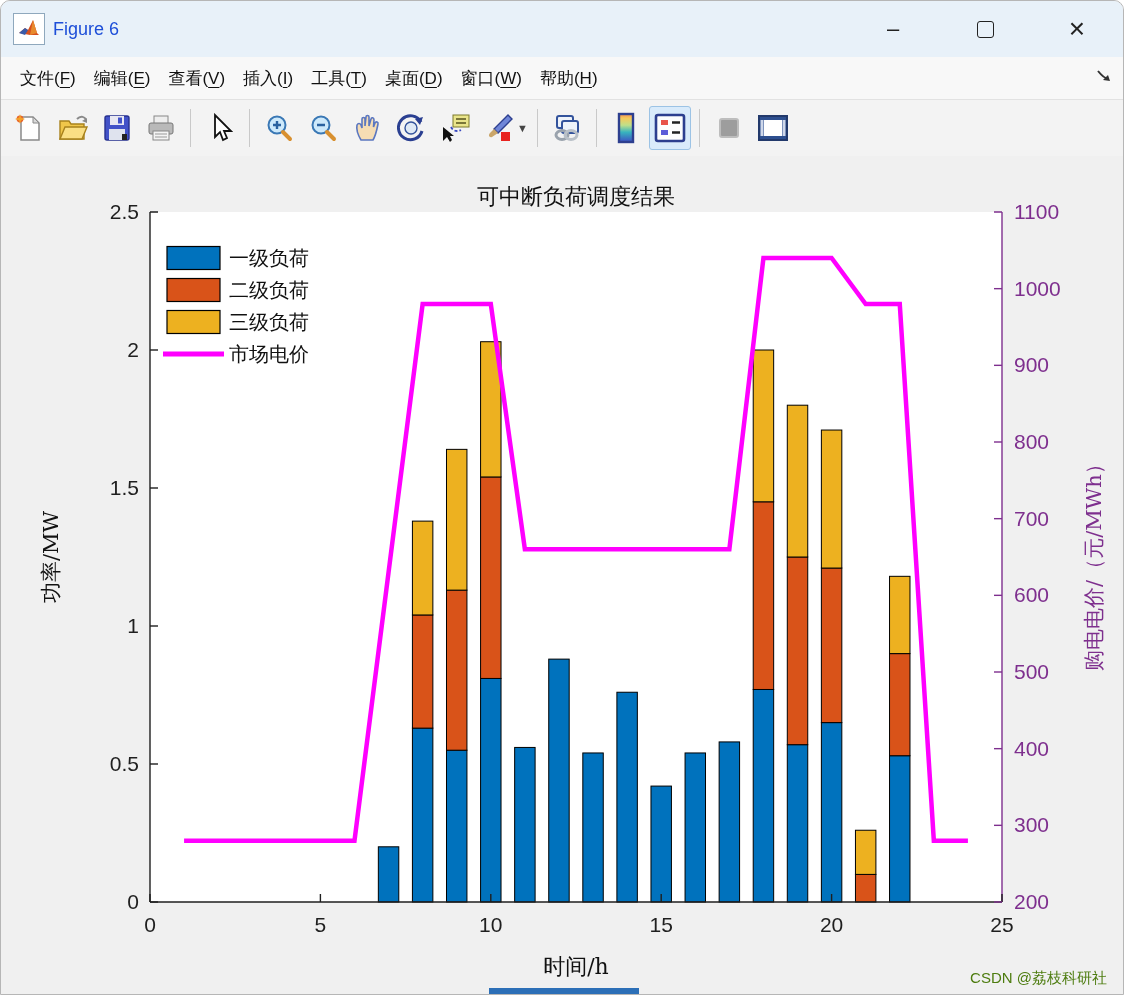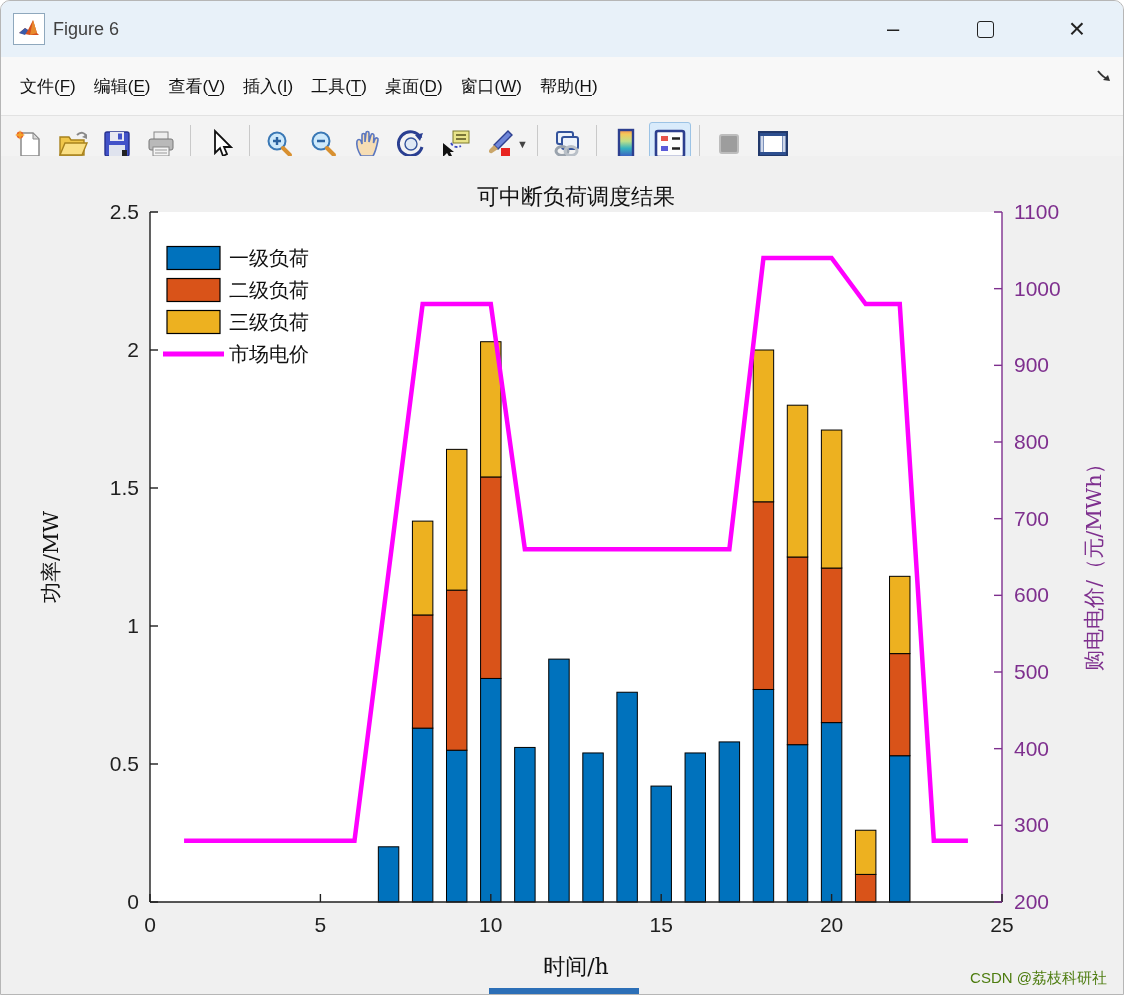--- a/index.html
+++ b/index.html
@@ -6,30 +6,30 @@
   body{width:1124px;height:995px;position:relative;overflow:hidden;
        font-family:"Liberation Sans",sans-serif;}
   .window{position:absolute;inset:0;background:#f0f0f0;
           border:1px solid #b6b6b6;border-radius:10px 10px 0 0;overflow:hidden;}
 
   
   .titlebar{height:56px;background:#e8f1f9;display:flex;align-items:center;
             padding:0 0 0 12px;position:relative;}
   .app-icon{width:30px;height:30px;background:#fff;border:1px solid #8fa8bd;
             display:flex;align-items:center;justify-content:center;margin-right:8px;}
-  .title-text{font-size:18px;color:#404040;}
+  .title-text{font-size:18px;color:#1d4ed8;}
   .win-controls{position:absolute;right:0;top:0;height:56px;display:flex;align-items:center;}
   .win-btn{width:92px;height:56px;display:flex;align-items:center;justify-content:center;
            font-size:22px;color:#222;cursor:default;}
   .maxbox{width:15px;height:15px;border:1.6px solid #222;border-radius:3px;}
   .win-close{font-size:28px;}
 
   
   .menubar{height:42px;background:#f8f8f8;border-bottom:1px solid #e2e2e2;
-           display:flex;align-items:center;padding:8px 10px;position:relative;}
+           display:flex;align-items:center;padding:0 10px;position:relative;}
   .menu-item{font-size:17px;color:#111;padding:6px 9px;white-space:nowrap;}
   .menu-item u{text-underline-offset:3px;}
   .dock-arrow{position:absolute;right:10px;top:10px;}
 
   
   .toolbar{height:56px;background:#f3f3f3;border-bottom:1px solid #d8d8d8;
            display:flex;align-items:center;padding:0 6px;}
   .tbtn{width:40px;height:42px;display:flex;align-items:center;justify-content:center;
         border:1px solid transparent;border-radius:3px;margin:0 1px;}
   .tbtn.active{background:#d9ebfb;border-color:#9cc3e5;}

